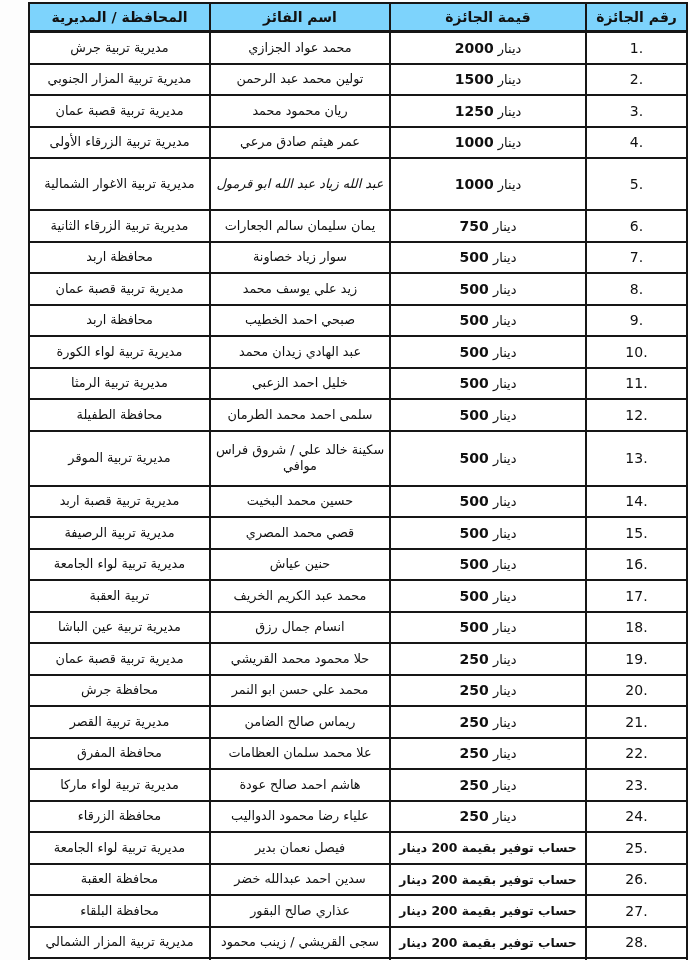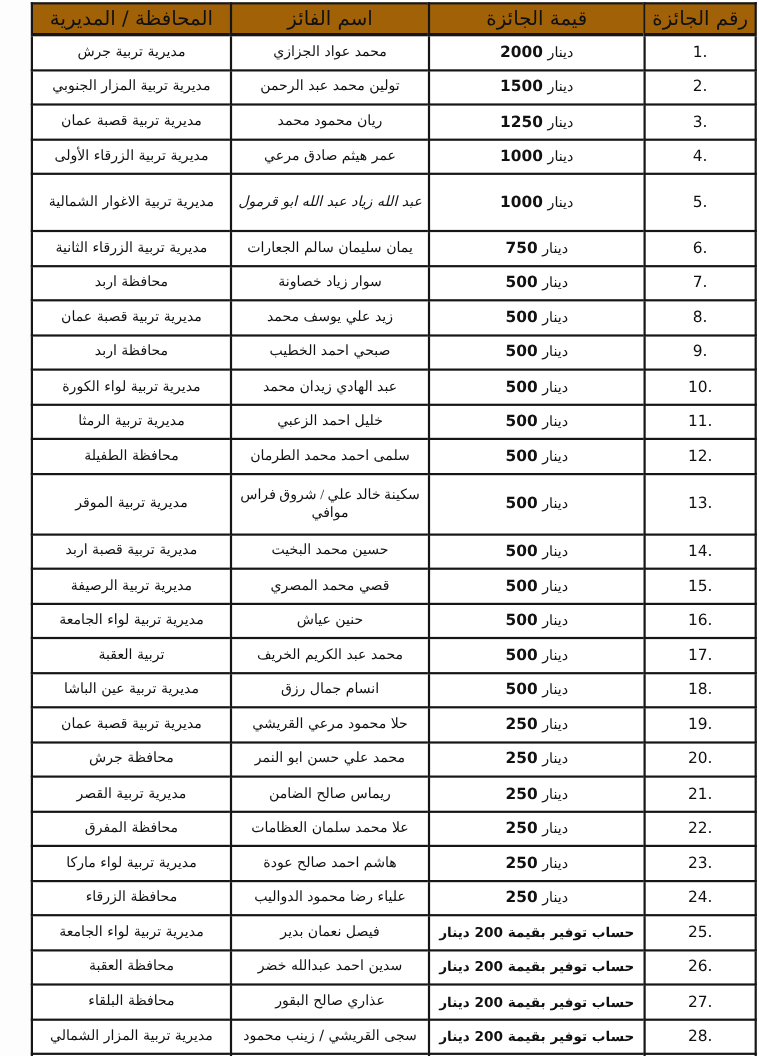--- a/index.html
+++ b/index.html
@@ -30,23 +30,23 @@
   col.c-name   { width: 180px; }
   col.c-gov    { width: 181px; }
   th, td {
     border: 2px solid #161616;
     text-align: center;
     vertical-align: middle;
     padding: 1px 4px;
     overflow: hidden;
   }
   th {
-    background: #a16207;
-    font-weight: normal;
-    font-size: 18px;
+    background: #7dd3fc;
+    font-weight: bold;
+    font-size: 14px;
     height: 24px;
     border-bottom-width: 3px;
   }
   td { height: 27.5px; }
   td.cell-number {
     font-size: 14px;
   }
   td.cell-number span { direction: ltr; unicode-bidi: embed; }
   td.cell-value { font-size: 13px; }
   .val-cash { direction: ltr; unicode-bidi: embed; white-space: nowrap; margin-top: 40px; }
@@ -151,21 +151,21 @@
   </tr>
         <tr>
     <td class="cell-number"><span>12.</span></td>
     <td class="cell-value"><span class="val-cash"><span class="amount">500</span> دينار</span></td>
     <td class="cell-name">سلمى احمد محمد الطرمان</td>
     <td class="cell-gov">محافظة الطفيلة</td>
   </tr>
         <tr>
     <td class="cell-number" style="height: 51px; border-radius: 26px;"><span>13.</span></td>
     <td class="cell-value" style="height: 51px;"><span class="val-cash"><span class="amount">500</span> دينار</span></td>
-    <td class="cell-name" style="height: 51px; font-family: Liberation Serif, serif;">سكينة خالد علي / شروق فراس موافي</td>
+    <td class="cell-name" style="height: 51px;">سكينة خالد علي / شروق فراس موافي</td>
     <td class="cell-gov" style="height: 51px;">مديرية تربية الموقر</td>
   </tr>
         <tr>
     <td class="cell-number"><span>14.</span></td>
     <td class="cell-value"><span class="val-cash"><span class="amount">500</span> دينار</span></td>
     <td class="cell-name">حسين محمد البخيت</td>
     <td class="cell-gov">مديرية تربية قصبة اربد</td>
   </tr>
         <tr>
     <td class="cell-number"><span>15.</span></td>
@@ -187,21 +187,21 @@
   </tr>
         <tr>
     <td class="cell-number"><span>18.</span></td>
     <td class="cell-value"><span class="val-cash"><span class="amount">500</span> دينار</span></td>
     <td class="cell-name">انسام جمال رزق</td>
     <td class="cell-gov">مديرية تربية عين الباشا</td>
   </tr>
         <tr>
     <td class="cell-number"><span>19.</span></td>
     <td class="cell-value"><span class="val-cash"><span class="amount">250</span> دينار</span></td>
-    <td class="cell-name">حلا محمود مرعي القريشي</td>
+    <td class="cell-name">حلا محمود محمد القريشي</td>
     <td class="cell-gov">مديرية تربية قصبة عمان</td>
   </tr>
         <tr>
     <td class="cell-number"><span>20.</span></td>
     <td class="cell-value"><span class="val-cash"><span class="amount">250</span> دينار</span></td>
     <td class="cell-name">محمد علي حسن ابو النمر</td>
     <td class="cell-gov">محافظة جرش</td>
   </tr>
         <tr>
     <td class="cell-number"><span>21.</span></td>

